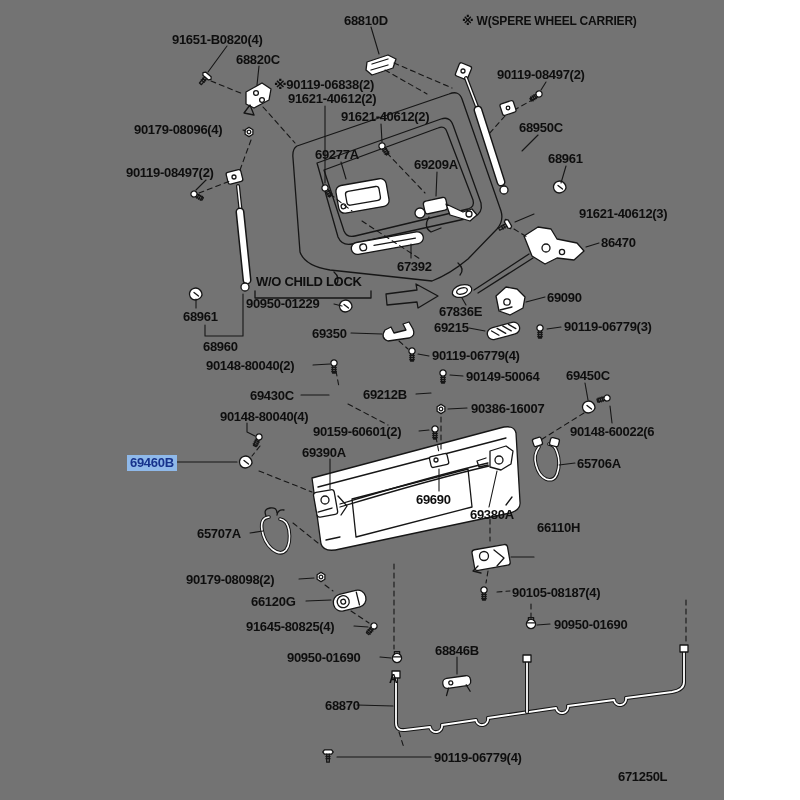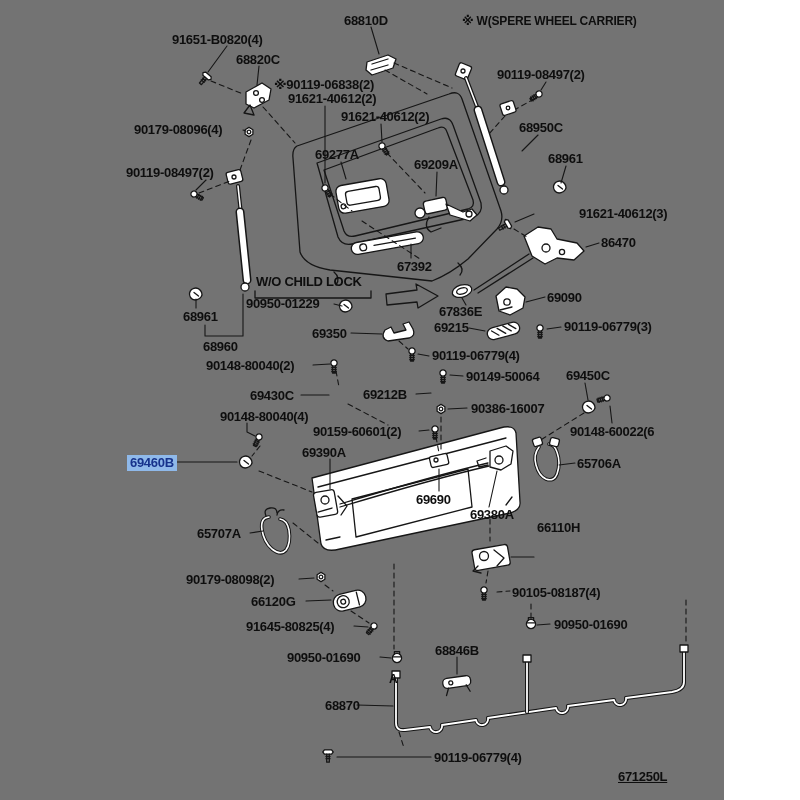--- a/index.html
+++ b/index.html
@@ -349,16 +349,16 @@
       <div class="label" style="left: 186px; top: 573px;">90179-08098(2)</div>
       <div class="label" style="left: 251px; top: 595px;">66120G</div>
       <div class="label" style="left: 512px; top: 586px;">90105-08187(4)</div>
       <div class="label" style="left: 246px; top: 620px;">91645-80825(4)</div>
       <div class="label" style="left: 554px; top: 618px;">90950-01690</div>
       <div class="label" style="left: 287px; top: 651px;">90950-01690</div>
       <div class="label" style="left: 435px; top: 644px;">68846B</div>
       <div class="label" style="left: 325px; top: 699px;">68870</div>
       <div class="label" style="left: 434px; top: 751px;">90119-06779(4)</div>
       <div class="label marker" style="left: 389px; top: 672px;">A</div>
-      <div class="label code" style="left: 618px; top: 770px; text-decoration: underline;">671250L</div>
+      <div class="label code" style="left: 618px; top: 770px;">671250L</div>
     </div>
 
 </div>
 
 </body></html>

